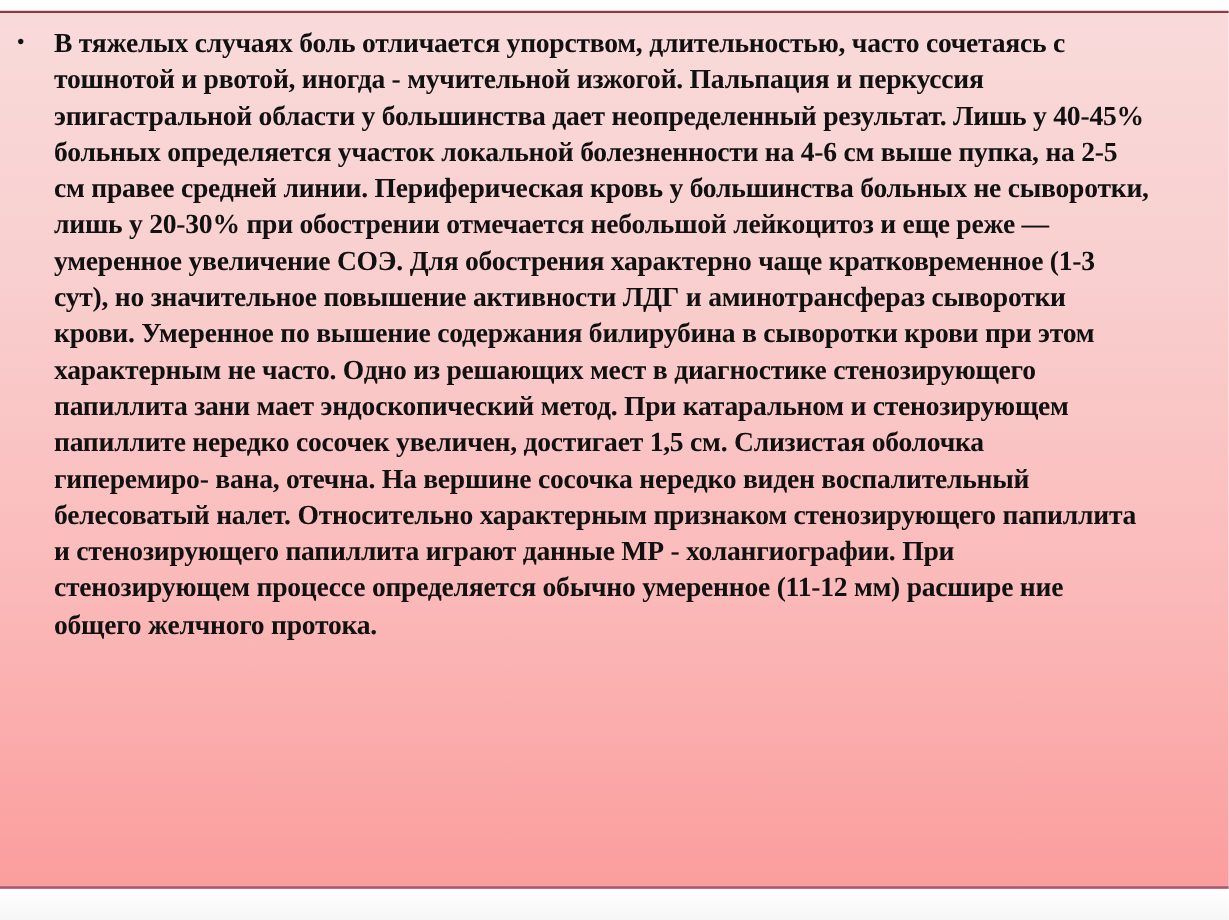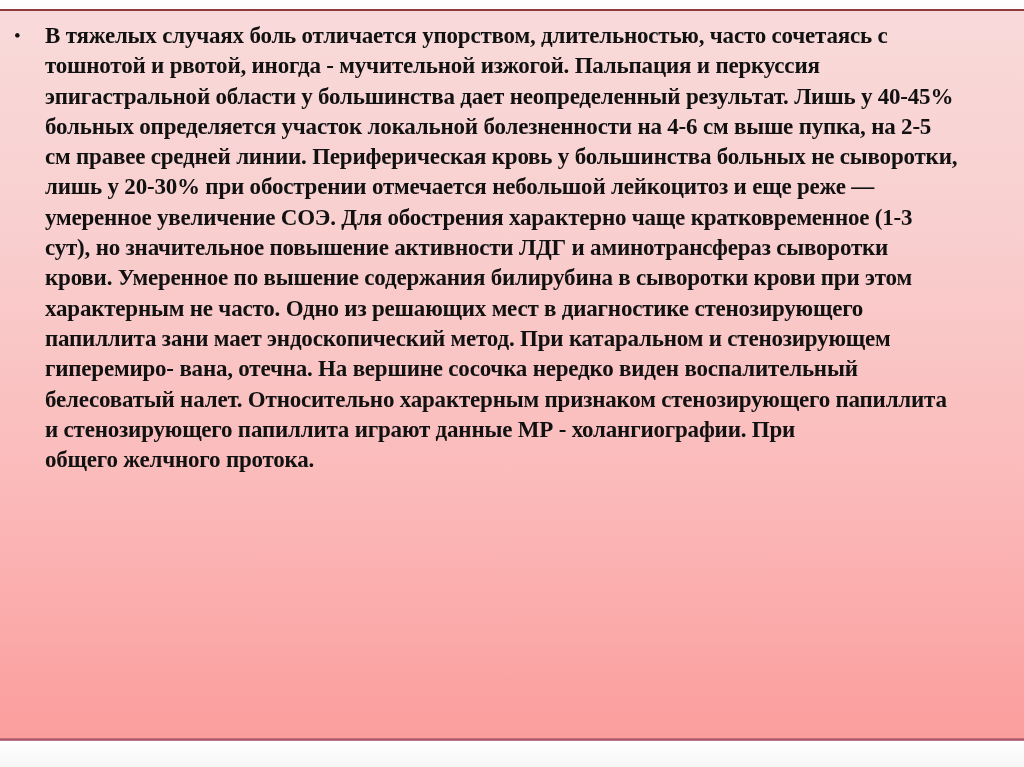--- a/index.html
+++ b/index.html
@@ -82,22 +82,24 @@
           <div class="text-line">тошнотой и рвотой, иногда - мучительной изжогой. Пальпация и перкуссия</div>
           <div class="text-line">эпигастральной области у большинства дает неопределенный результат. Лишь у 40-45%</div>
           <div class="text-line">больных определяется участок локальной болезненности на 4-6 см выше пупка, на 2-5</div>
           <div class="text-line">см правее средней линии. Периферическая кровь у большинства больных не сыворотки,</div>
           <div class="text-line">лишь у 20-30% при обострении отмечается небольшой лейкоцитоз и еще реже —</div>
           <div class="text-line">умеренное увеличение СОЭ. Для обострения характерно чаще кратковременное (1-3</div>
           <div class="text-line">сут), но значительное повышение активности ЛДГ и аминотрансфераз сыворотки</div>
           <div class="text-line">крови. Умеренное по вышение содержания билирубина в сыворотки крови при этом</div>
           <div class="text-line">характерным не часто. Одно из решающих мест в диагностике стенозирующего</div>
           <div class="text-line">папиллита зани мает эндоскопический метод. При катаральном и стенозирующем</div>
+          <div class="text-line">папиллите нередко сосочек увеличен, достигает 1,5 см. Слизистая оболочка</div>
           <div class="text-line">гиперемиро- вана, отечна. На вершине сосочка нередко виден воспалительный</div>
           <div class="text-line">белесоватый налет. Относительно характерным признаком стенозирующего папиллита</div>
           <div class="text-line">и стенозирующего папиллита играют данные МР - холангиографии. При</div>
+          <div class="text-line">стенозирующем процессе определяется обычно умеренное (11-12 мм) расшире ние</div>
           <div class="text-line">общего желчного протока.</div>
         </div>
     </div>
   </div>
   <div class="bottom-rule"></div>
   <div class="bottom-band"></div>
 </div>
 
 </body></html>

